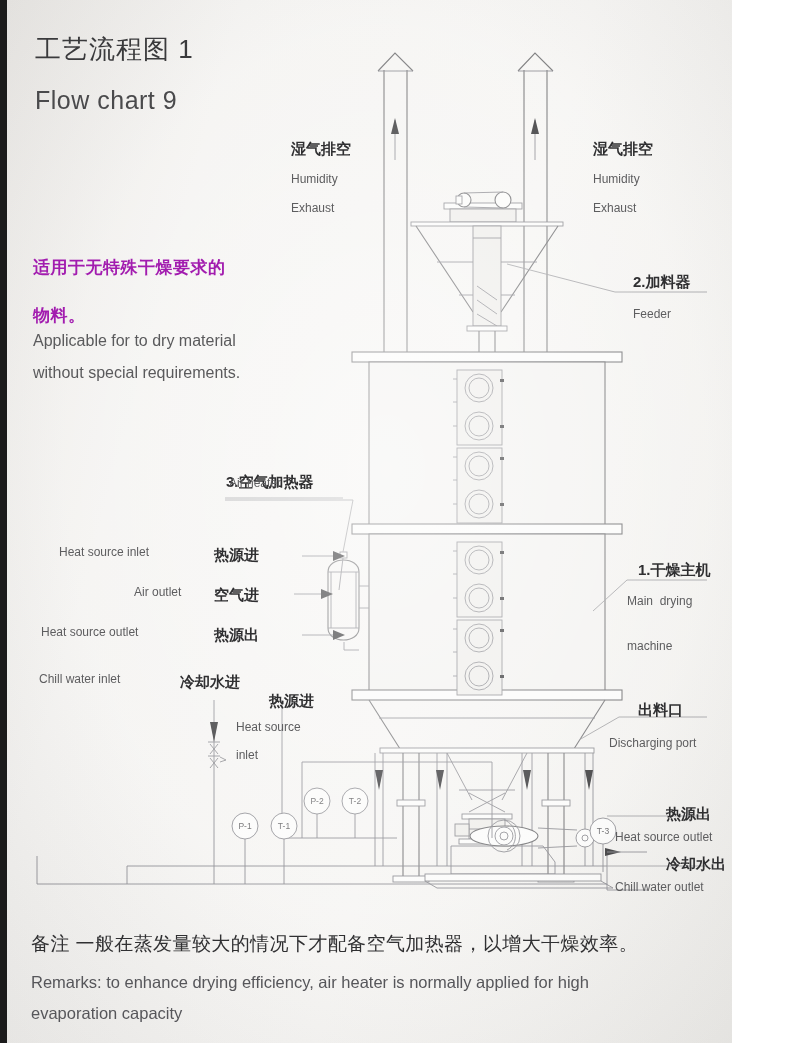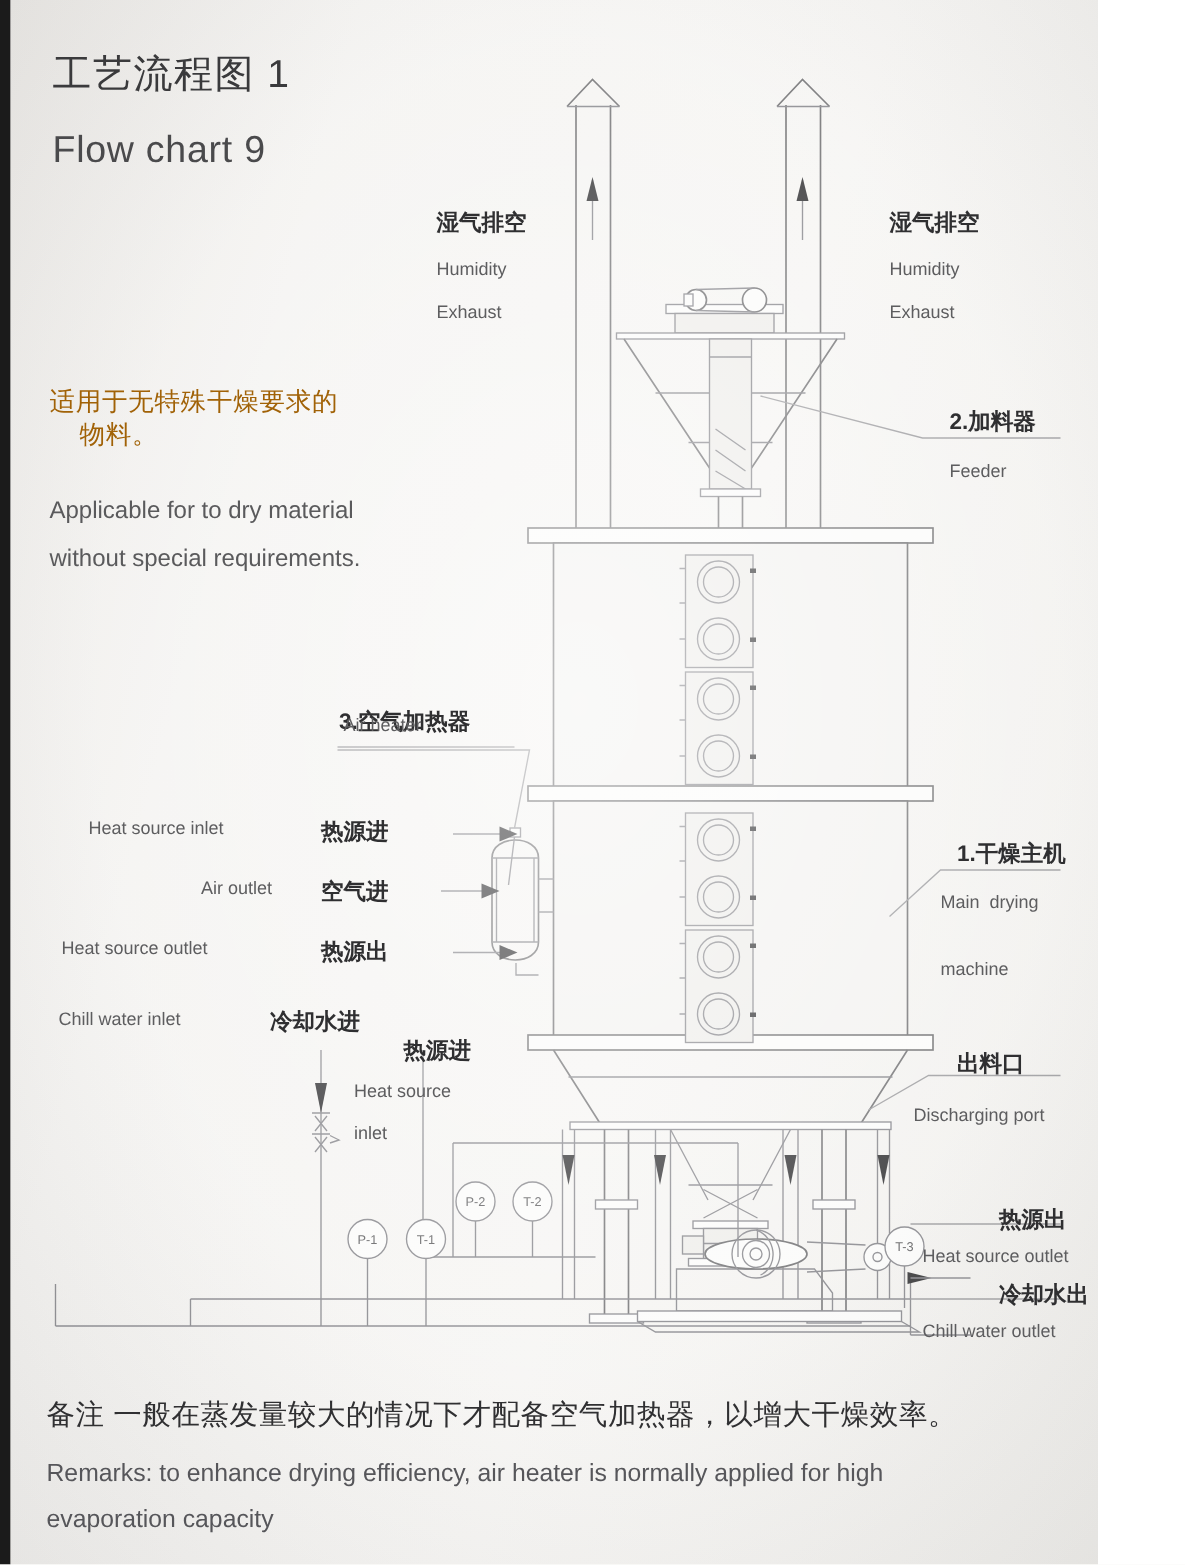--- a/index.html
+++ b/index.html
@@ -20,21 +20,21 @@
     position:absolute;left:0;top:0;width:790px;height:1043px;
     background:radial-gradient(ellipse at 48% 45%, rgba(255,255,255,0.55) 0%, rgba(255,255,255,0.15) 55%, rgba(150,148,145,0.16) 100%);
     pointer-events:none;
   }
   svg#canvas{position:absolute;left:0;top:0;width:790px;height:1043px;}
   .txt{position:absolute;color:#58585a;white-space:pre;line-height:1.22;}
   .cn{color:#2f2f31;font-weight:bold;}
   .en{color:#5d5d5f;}
   .title-cn{font-size:26px;letter-spacing:1px;color:#3a3a3c;font-weight:normal;}
   .title-en{font-size:25px;color:#4a4a4c;letter-spacing:.5px;}
-  .note-cn{font-size:17px;color:#a16207;letter-spacing:.5px;font-weight:normal;}
+  .note-cn{font-size:17px;color:#a21caf;letter-spacing:.5px;font-weight:bold;}
   .note-en{font-size:16px;color:#5a5a5c;}
   .lbl-cn{font-size:15px;}
   .lbl-en{font-size:12px;}
   .foot-cn{font-size:19px;color:#303032;letter-spacing:.4px;font-weight:normal;}
   .foot-en{font-size:16.5px;color:#56565a;}
   .tagnum{font-size:8.5px;fill:#5b5b5d;font-family:"Liberation Sans",sans-serif;}
   .ln{fill:none;stroke:#6e6e70;stroke-width:1.1;}
   .ln-thin{fill:none;stroke:#85858a;stroke-width:.9;}
   .ln-dk{fill:none;stroke:#4c4c4e;stroke-width:1.3;}
   .ln-lead{fill:none;stroke:#9a9a9d;stroke-width:.9;}
@@ -290,21 +290,21 @@
     </g>
 
   </svg>
 
   <div id="vignette"></div>
 
   <div class="txt title-cn" style="left:28px;top:34px;">工艺流程图 1</div>
   <div class="txt title-en" style="left:28px;top:85px;">Flow chart 9</div>
 
   <div class="txt note-cn" style="left:26px;top:258px;">适用于无特殊干燥要求的</div>
-  <div class="txt note-cn" style="left:26px;top:280px;margin-left:20px;">物料。</div>
+  <div class="txt note-cn" style="left:26px;top:306px;">物料。</div>
   <div class="txt note-en" style="left:26px;top:331px;">Applicable for to dry material</div>
   <div class="txt note-en" style="left:26px;top:363px;">without special requirements.</div>
 
   <div class="txt cn lbl-cn" style="left:284px;top:140px;">湿气排空</div>
   <div class="txt en lbl-en" style="left:284px;top:172px;">Humidity</div>
   <div class="txt en lbl-en" style="left:284px;top:201px;">Exhaust</div>
 
   <div class="txt cn lbl-cn" style="left:586px;top:140px;">湿气排空</div>
   <div class="txt en lbl-en" style="left:586px;top:172px;">Humidity</div>
   <div class="txt en lbl-en" style="left:586px;top:201px;">Exhaust</div>

